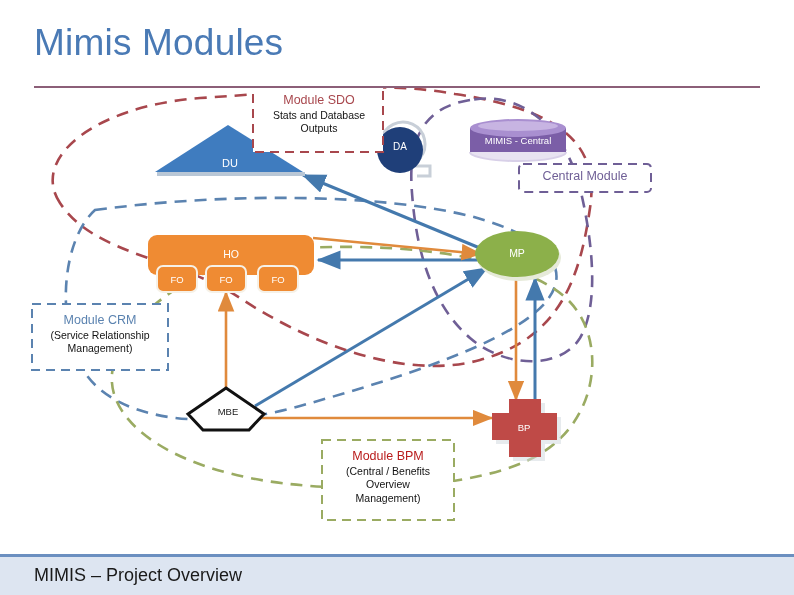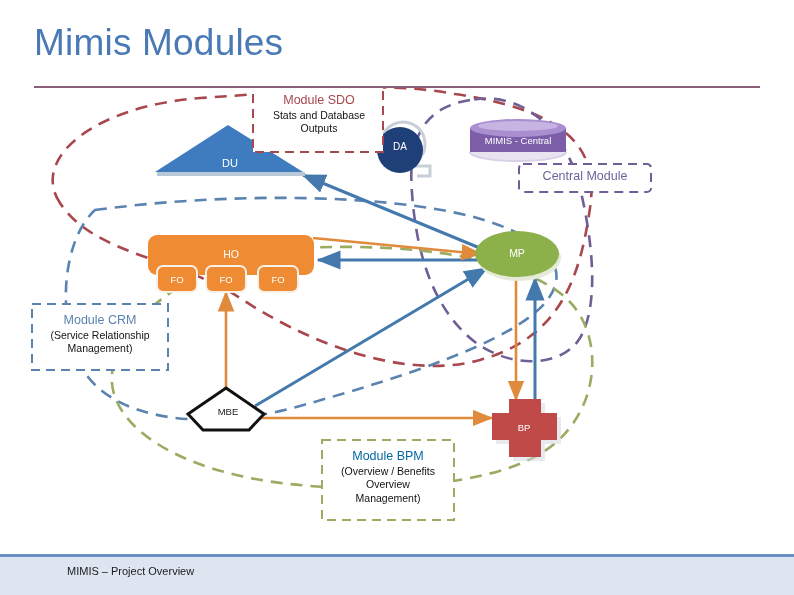--- a/index.html
+++ b/index.html
@@ -57,24 +57,23 @@
     left: 0;
     top: 557px;
     width: 794px;
     height: 38px;
     background: #dde5f1;
   }
   #footer-text {
     position: absolute;
     left: 34px;
     top: 565px;
-    font-size: 11px;
+    font-size: 18px;
     color: #1a1a1a;
     white-space: nowrap;
-    margin-left: 33px;
   }
   .lbl {
     position: absolute;
     text-align: center;
     line-height: 1.32;
   }
   .lbl-head {
     font-size: 12.5px;
   }
   .lbl-sub {
@@ -240,22 +239,22 @@
     <div class="lbl-sub">Outputs</div>
   </div>
 
   <div class="lbl" style="left:34px; top:312px; width:132px;">
     <div class="lbl-head" style="color:#5b83b0;">Module CRM</div>
     <div class="lbl-sub">(Service Relationship</div>
     <div class="lbl-sub">Management)</div>
   </div>
 
   <div class="lbl" style="left:324px; top:448px; width:128px;">
-    <div class="lbl-head" style="color:#0369a1;">Module BPM</div>
-    <div class="lbl-sub">(Overview / Benefits</div>
+    <div class="lbl-head" style="color:#b91c1c;">Module BPM</div>
+    <div class="lbl-sub">(Central / Benefits</div>
     <div class="lbl-sub">Overview</div>
     <div class="lbl-sub">Management)</div>
   </div>
 
   <div id="footer-rule"></div>
   <div id="footer-band"></div>
   <div id="footer-text">MIMIS – Project Overview</div>
 
 </div>
 

